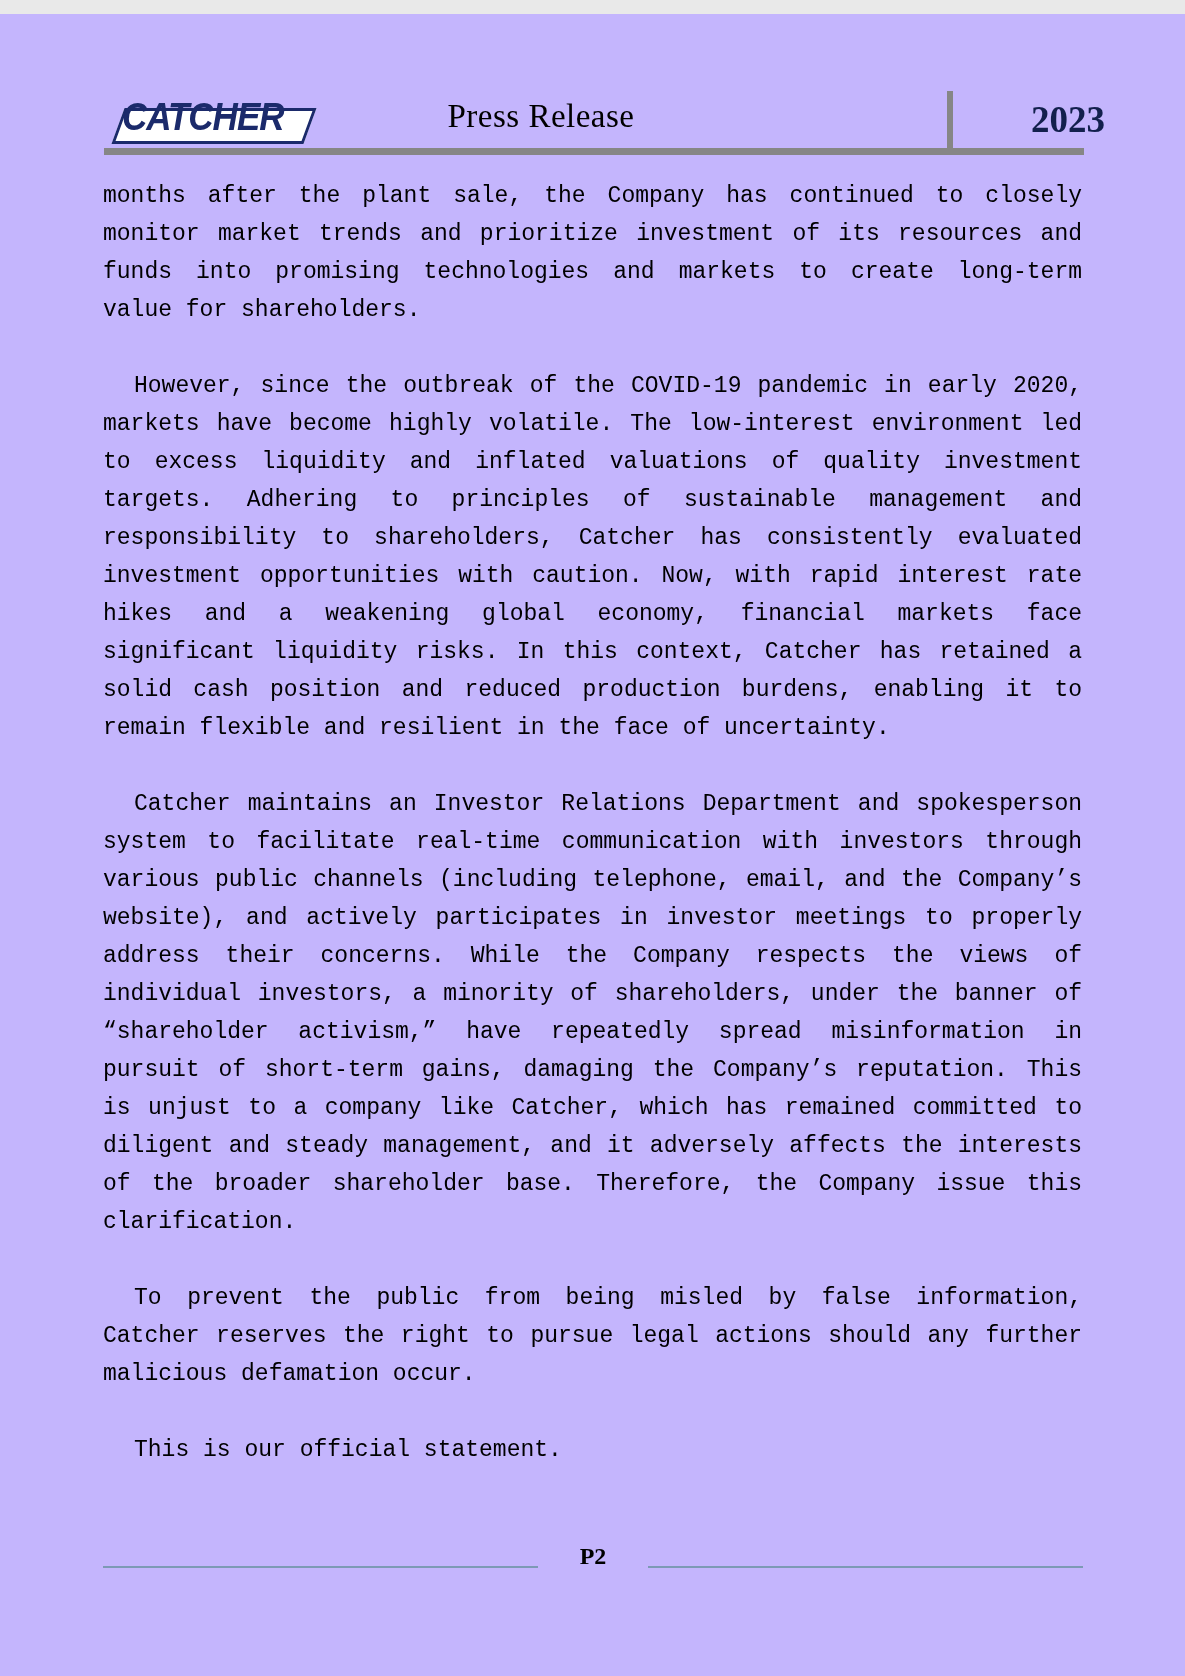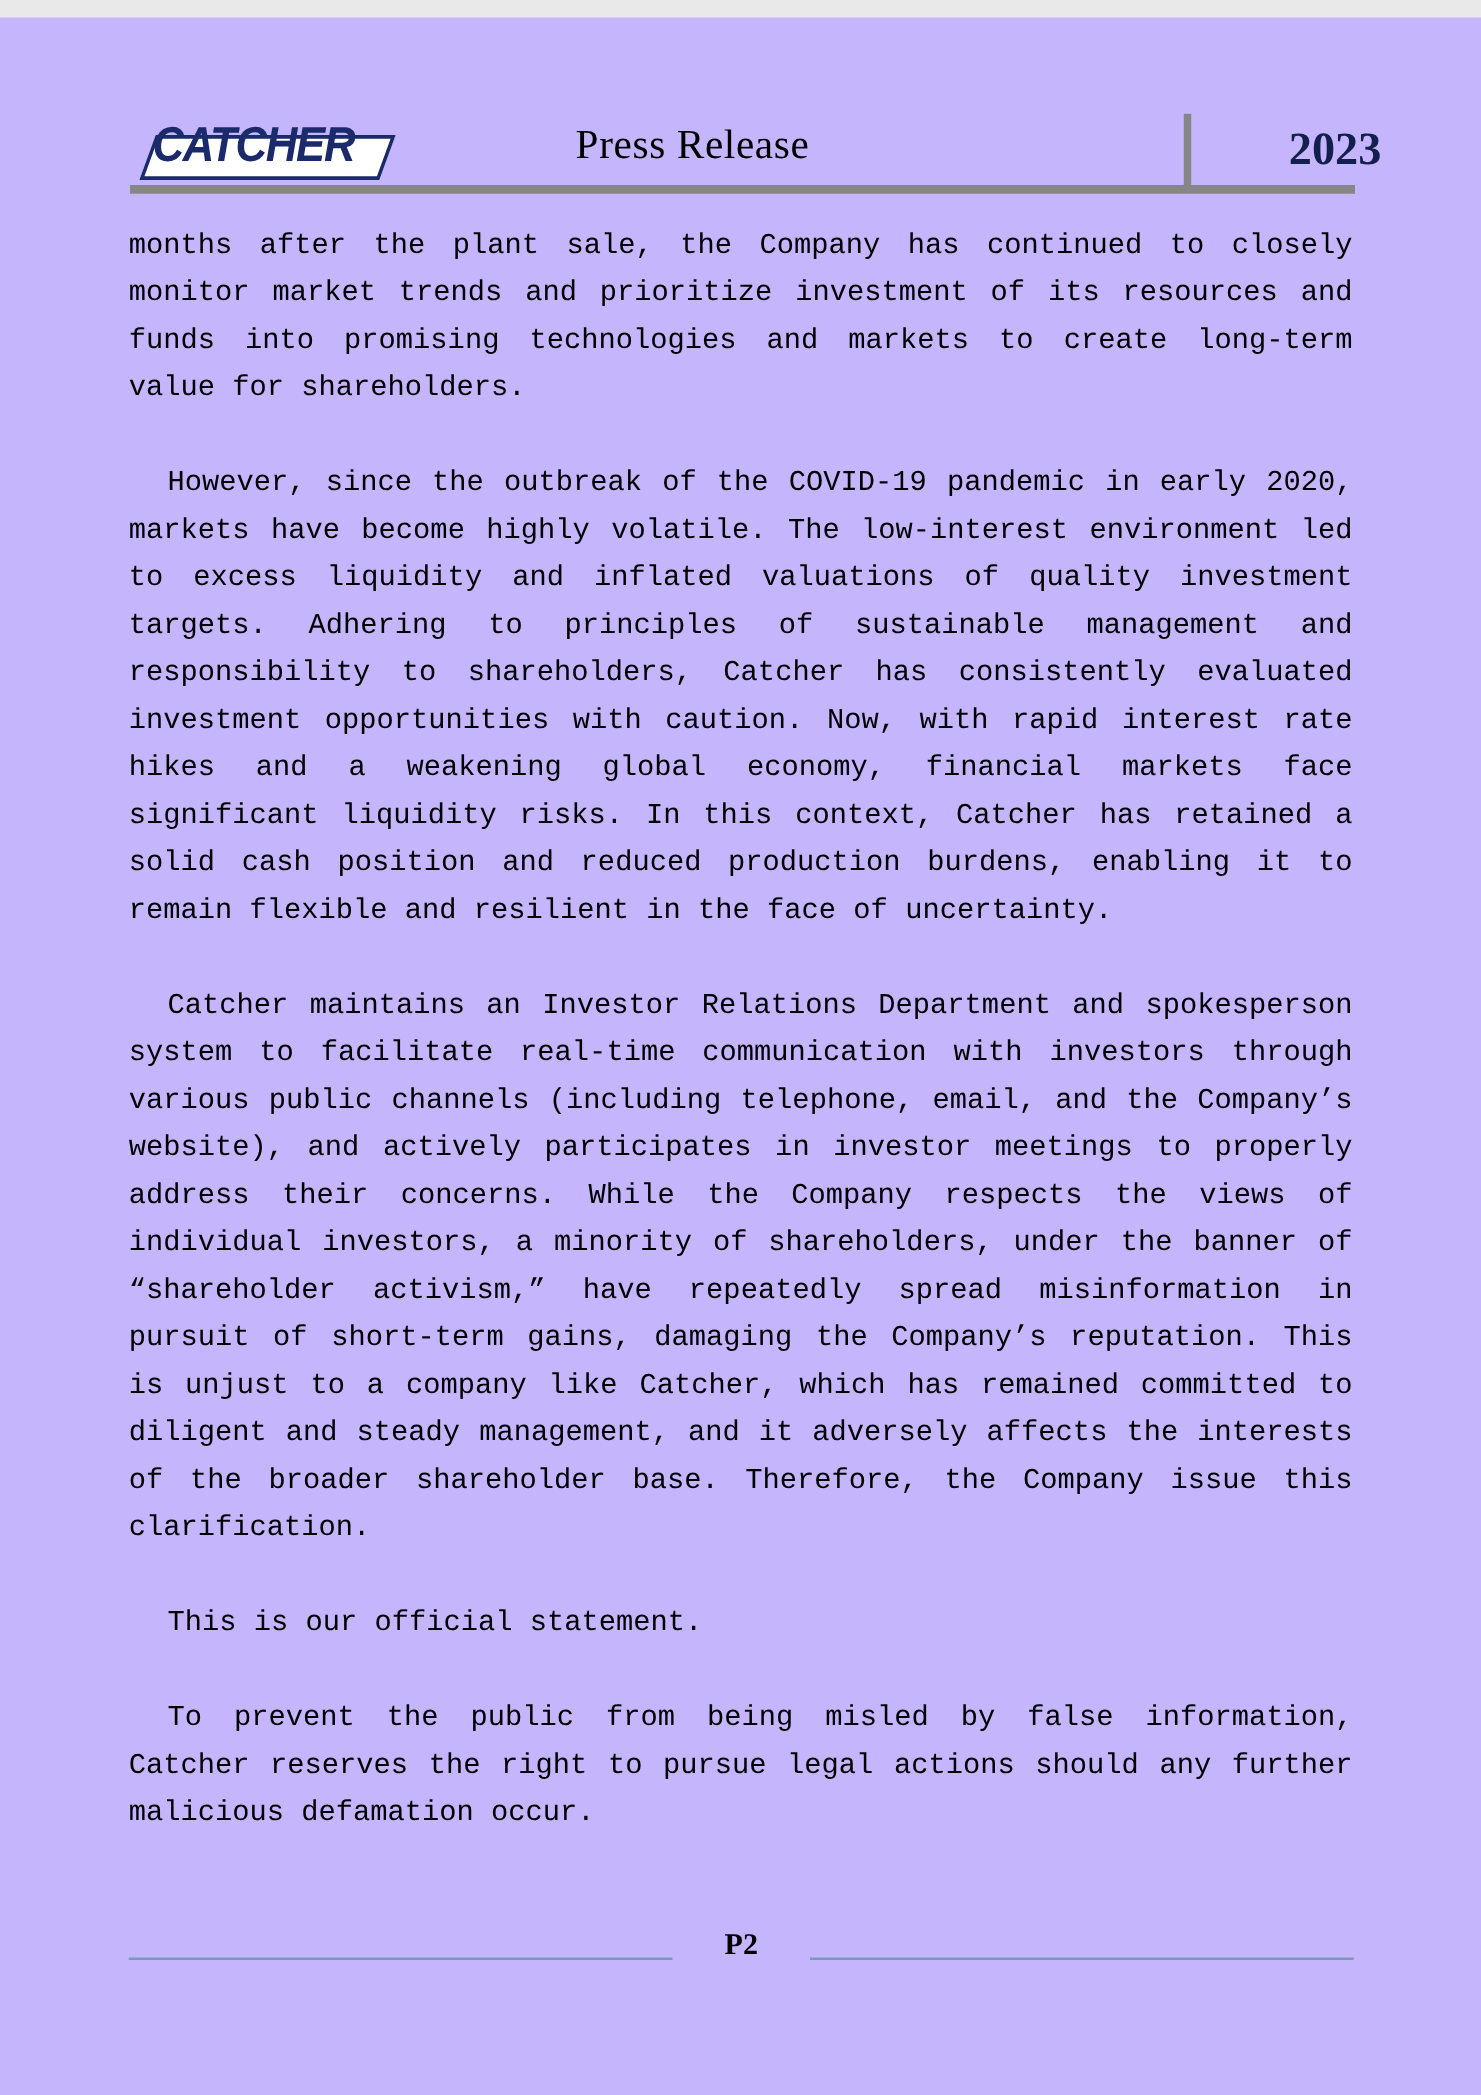--- a/index.html
+++ b/index.html
@@ -30,21 +30,21 @@
     font-weight: bold; font-style: italic;
     font-size: 35px; line-height: 1;
     letter-spacing: -1px;
     color: #1b2a6b;
     white-space: nowrap;
     transform: scaleY(1.12);
     transform-origin: left top;
   }
 
   .press-title {
-    position: absolute; left: 104px; top: 84px; width: 900px;
+    position: absolute; left: 91px; top: 84px; width: 900px;
     text-align: center;
     font-size: 33px; line-height: 1.1;
     color: #000000;
     letter-spacing: 0.5px;
   }
 
   .header-vbar {
     position: absolute; left: 947px; top: 77px;
     width: 6px; height: 57px;
     background: #868686;
@@ -116,22 +116,22 @@
     <div class="year">2023</div>
 
     <div class="header-rule"></div>
   </div>
 
   <div class="doc-body">
 
   <p class="para">months after the plant sale, the Company has continued to closely monitor market trends and prioritize investment of its resources and funds into promising technologies and markets to create long-term value for shareholders.</p>
       <p class="para indent">However, since the outbreak of the COVID-19 pandemic in early 2020, markets have become highly volatile. The low-interest environment led to excess liquidity and inflated valuations of quality investment targets. Adhering to principles of sustainable management and responsibility to shareholders, Catcher has consistently evaluated investment opportunities with caution. Now, with rapid interest rate hikes and a weakening global economy, financial markets face significant liquidity risks. In this context, Catcher has retained a solid cash position and reduced production burdens, enabling it to remain flexible and resilient in the face of uncertainty.</p>
       <p class="para indent">Catcher maintains an Investor Relations Department and spokesperson system to facilitate real-time communication with investors through various public channels (including telephone, email, and the Company’s website), and actively participates in investor meetings to properly address their concerns. While the Company respects the views of individual investors, a minority of shareholders, under the banner of “shareholder activism,” have repeatedly spread misinformation in pursuit of short-term gains, damaging the Company’s reputation. This is unjust to a company like Catcher, which has remained committed to diligent and steady management, and it adversely affects the interests of the broader shareholder base. Therefore, the Company issue this clarification.</p>
+      <p class="para indent">To prevent the public from being misled by false information, Catcher reserves the right to pursue legal actions should any further malicious defamation occur.</p>
       <p class="para indent">This is our official statement.</p>
-      <p class="para indent">To prevent the public from being misled by false information, Catcher reserves the right to pursue legal actions should any further malicious defamation occur.</p>
     </div>
 
   <div class="footer">
     <div class="footer-line"></div>
     <div class="footer-page">P2</div>
     <div class="footer-line"></div>
   </div>
 
 </div>
 

